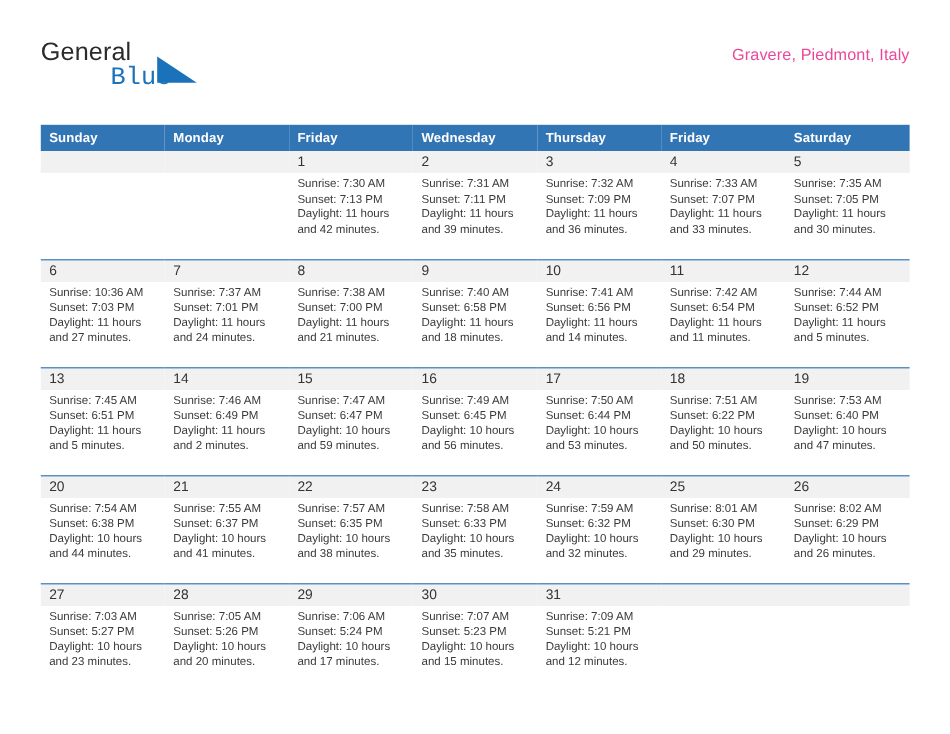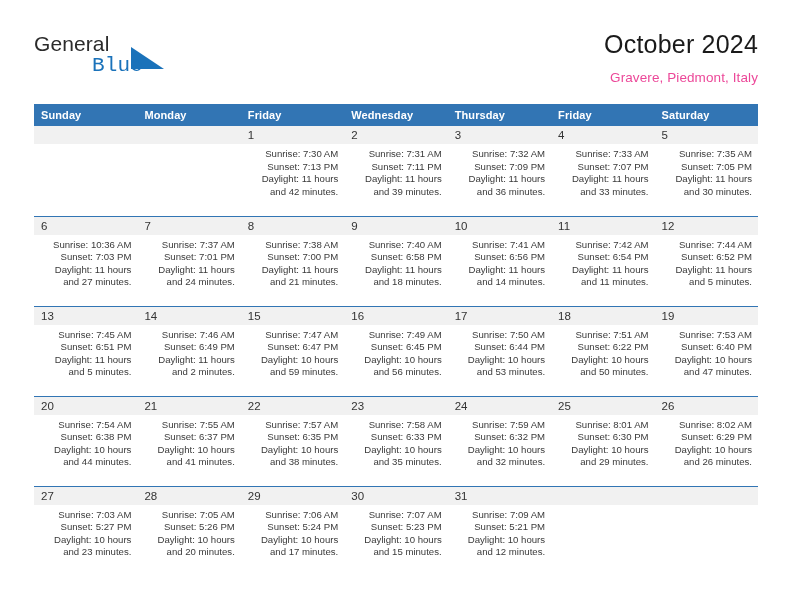--- a/index.html
+++ b/index.html
@@ -125,39 +125,37 @@
     line-height: 12px;
   }
   .daynum.empty { color: transparent; }
 
   .info {
     padding: 4px 6px 0 7px;
     font-size: 9.6px;
     line-height: 12.6px;
     color: #3a3a3a;
     letter-spacing: 0px;
-    text-align: right;
   }
   .info span { display: block; white-space: nowrap; }
 </style>
 </head>
 <body>
 
 <div id="page">
 
   <div class="top-bar">
 
     <div class="logo">
       <span class="logo-general">General</span>
       <span class="logo-tri"></span>
       <span class="logo-blue">Blue</span>
     </div>
 
     <div class="title-block">
-      <div class="cal-title">October 2024</div>
       <div class="cal-subtitle">Gravere, Piedmont, Italy</div>
     </div>
 
   </div>
 
   <table class="cal">
     <colgroup>
       <col>
         <col>
         <col>

